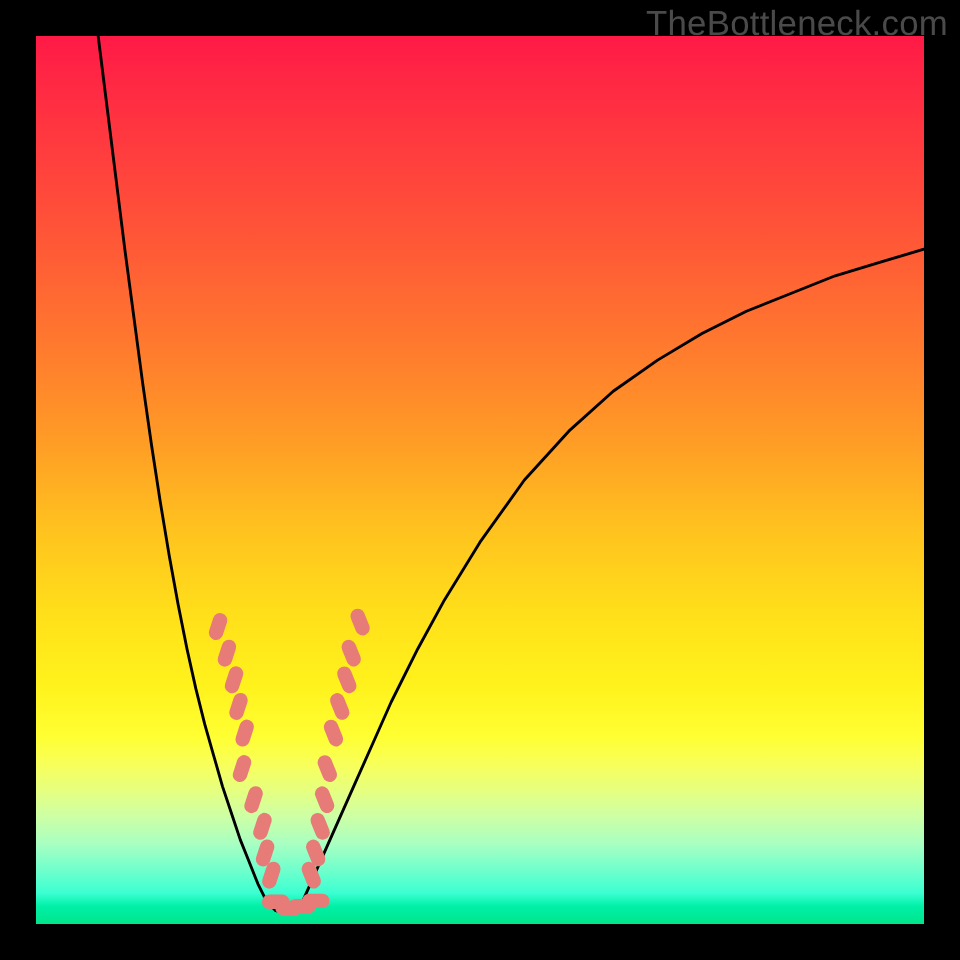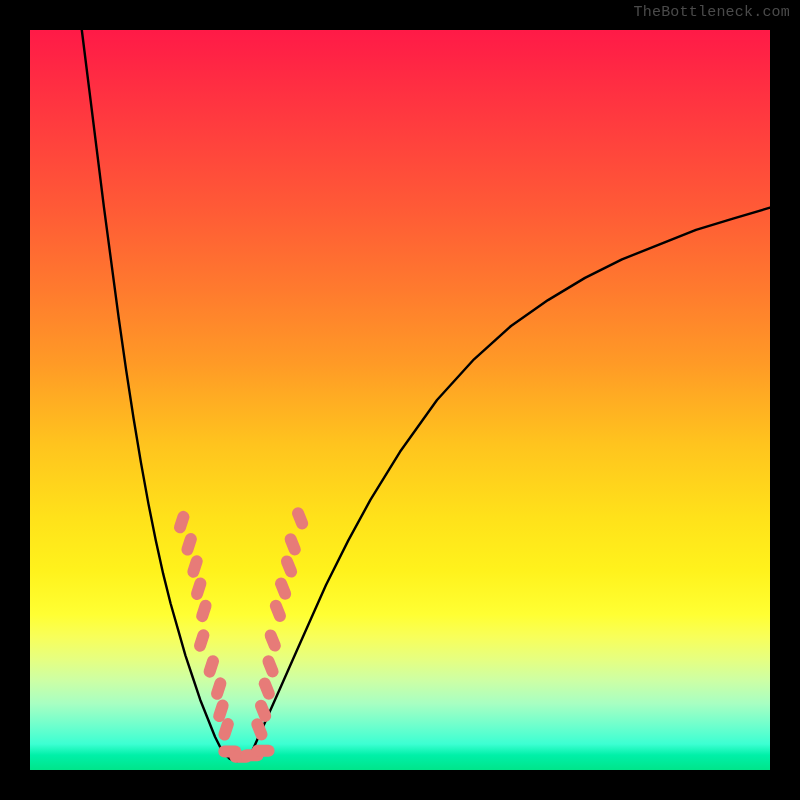--- a/index.html
+++ b/index.html
@@ -51,25 +51,24 @@
     top: 0;
     width: 740px;
     height: 740px;
     overflow: visible;
   }
   .watermark {
     position: absolute;
     top: 4px;
     right: 10px;
     color: #4a4a4a;
-    font-size: 15px;
+    font-size: 29px;
     font-weight: 500;
     letter-spacing: 0.2px;
     user-select: none;
-    font-family: Liberation Mono, monospace;
   }
 </style>
 </head>
 <body>
 
 <div class="frame">
 
   <div class="watermark">TheBottleneck.com</div>
 
   <div class="plot-area">

